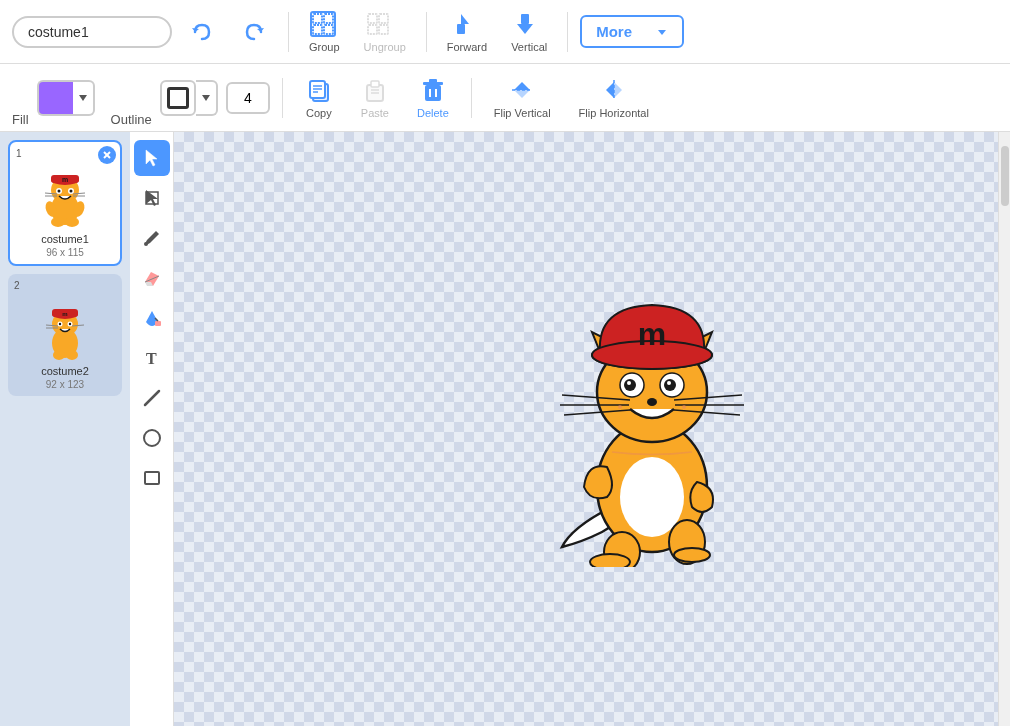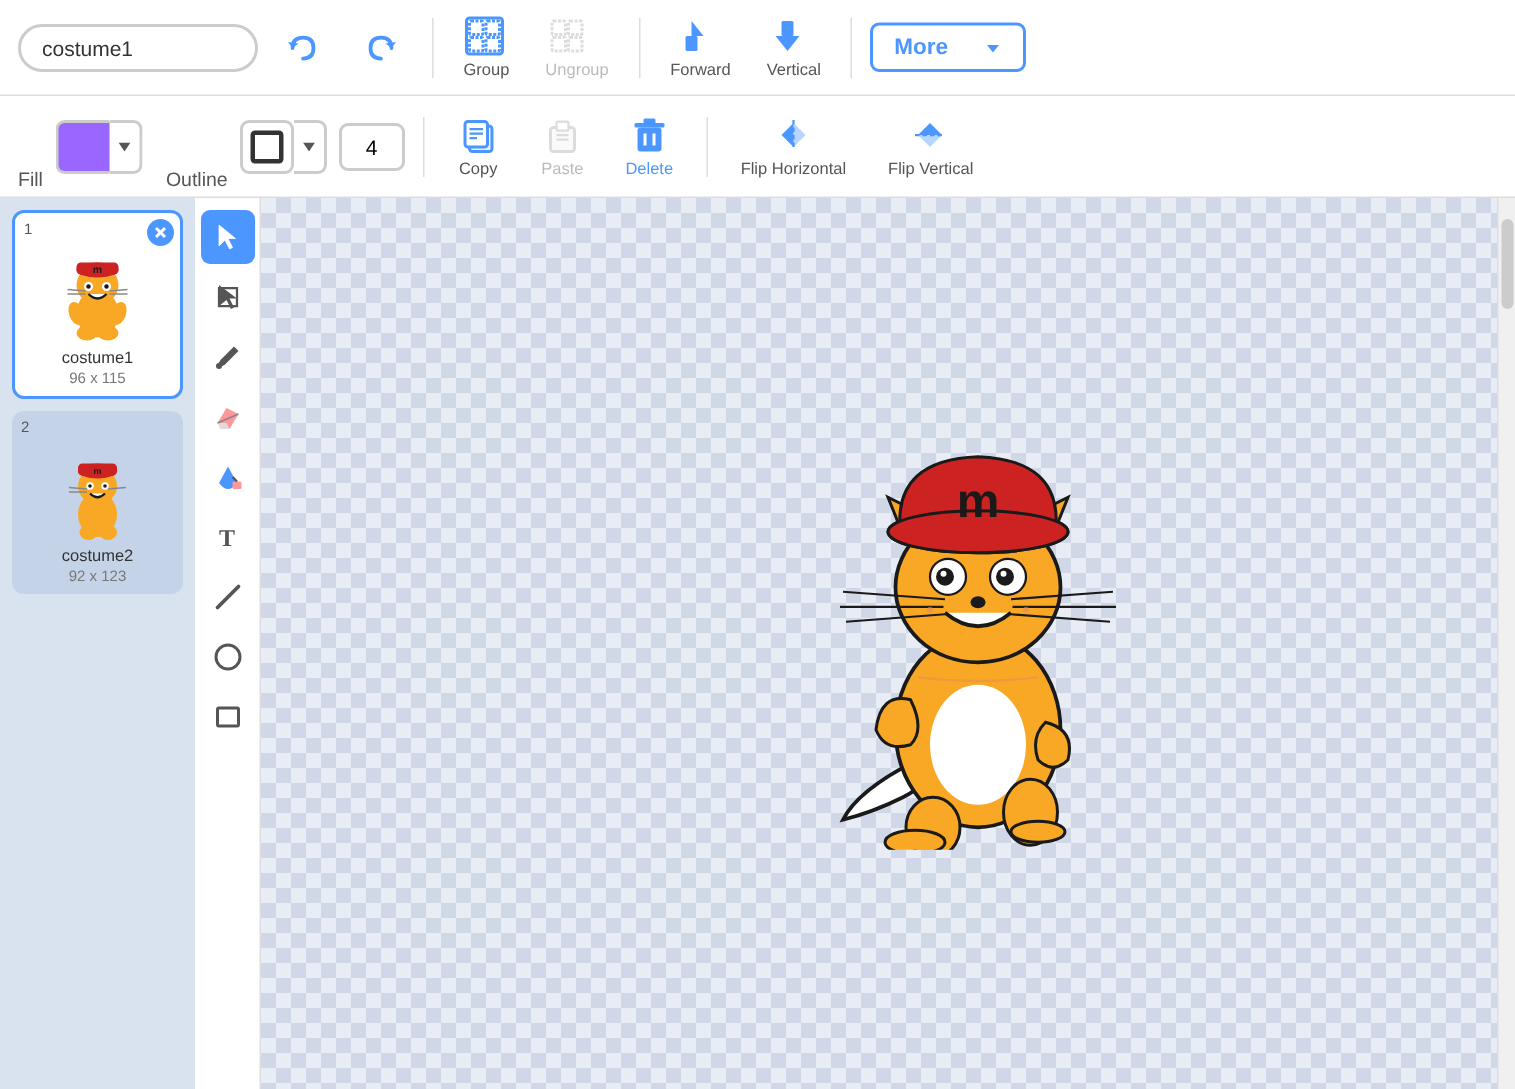--- a/index.html
+++ b/index.html
@@ -203,34 +203,34 @@
         <line x1="11" y1="13" x2="11" y2="21" stroke="#fff" stroke-width="2"></line>
         <line x1="17" y1="13" x2="17" y2="21" stroke="#fff" stroke-width="2"></line>
       </svg>
       <span>Delete</span>
     </button>
 
     <div class="toolbar-sep"></div>
 
     <button class="toolbar2-btn">
       <svg viewBox="0 0 28 28" fill="none">
+        <polygon points="6,14 14,6 22,14" fill="#4c97ff"></polygon>
+        <polygon points="6,14 14,22 22,14" fill="#4c97ff" opacity="0.4"></polygon>
+        <line x1="4" y1="14" x2="24" y2="14" stroke="#4c97ff" stroke-width="1.5" stroke-dasharray="3,2"></line>
+      </svg>
+      <span>Flip Vertical</span>
+    </button>
+
+    <button class="toolbar2-btn">
+      <svg viewBox="0 0 28 28" fill="none">
         <polygon points="14,6 6,14 14,22" fill="#4c97ff"></polygon>
         <polygon points="14,6 22,14 14,22" fill="#4c97ff" opacity="0.4"></polygon>
         <line x1="14" y1="4" x2="14" y2="24" stroke="#4c97ff" stroke-width="1.5" stroke-dasharray="3,2"></line>
       </svg>
       <span>Flip Horizontal</span>
-    </button>
-
-    <button class="toolbar2-btn">
-      <svg viewBox="0 0 28 28" fill="none">
-        <polygon points="6,14 14,6 22,14" fill="#4c97ff"></polygon>
-        <polygon points="6,14 14,22 22,14" fill="#4c97ff" opacity="0.4"></polygon>
-        <line x1="4" y1="14" x2="24" y2="14" stroke="#4c97ff" stroke-width="1.5" stroke-dasharray="3,2"></line>
-      </svg>
-      <span>Flip Vertical</span>
     </button>
   </div>
 
   <div class="main-area">
 
     <div class="costume-panel">
 
       <div class="costume-item active">
         <span class="costume-num">1</span>
         <div class="delete-btn-small">

